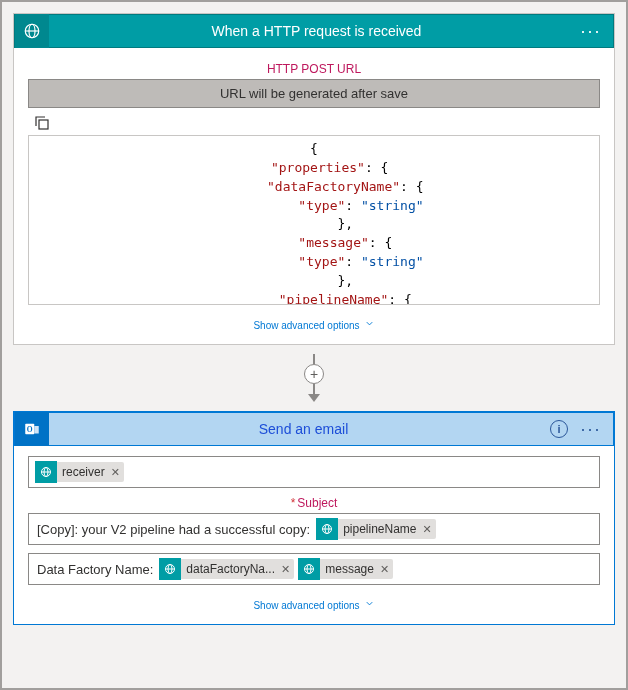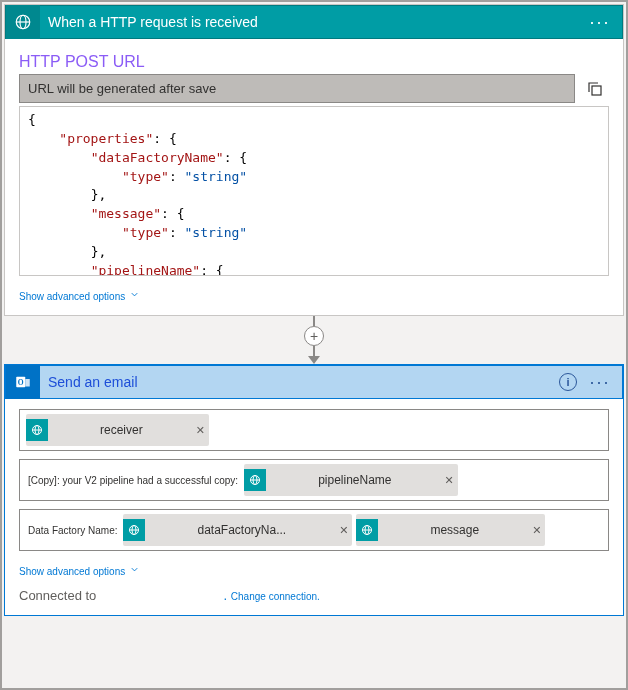--- a/index.html
+++ b/index.html
@@ -9,21 +9,22 @@
     height: 690px;
     font-family: "Segoe UI", Tahoma, sans-serif;
     font-size: 13px;
     color: #323130;
     background: #f3f2f1;
     border: 2px solid #a19f9d;
   }
   .card {
     background: #fff;
     border: 1px solid #c8c6c4;
-    margin: 2px;
+    margin: 11px;
+    text-align: center;
   }
   .card-header {
     display: flex;
     align-items: center;
     padding: 0 8px 0 0;
     height: 34px;
     color: #fff;
   }
   .card1 .card-header { background: #009da5; border: 1px solid #007a7f; }
   .card2 .card-header { background: #b3d6f2; border: 1px solid #0078d4; color: #2b579a; }
@@ -34,23 +35,23 @@
     margin-right: 8px;
   }
   .card1 .hdr-icon { background: #00888f; }
   .card2 .hdr-icon { background: #0072c6; color: #fff; }
   .hdr-title { flex: 1; font-size: 14px; }
   .card1 .hdr-title { color: #fff; }
   .card2 .hdr-title { color: #1d4ed8; font-weight: 400; }
   .hdr-dots { font-size: 18px; letter-spacing: 1px; cursor: pointer; padding: 0 4px; }
   .hdr-info { width:18px; height:18px; border:1.5px solid #2b579a; border-radius:50%; display:flex; align-items:center; justify-content:center; font-size:11px; font-weight:600; margin-right:8px; cursor:pointer; color:#2b579a; }
   .card-body { padding: 10px 14px 12px; }
-  .lbl { font-size: 16px; color: #8b5cf6; margin: 4px 0 3px; }
+  .lbl { font-size: 12px; color: #be185d; margin: 4px 0 3px; }
   .req::before { content: "*"; color: #d13438; margin-right: 2px; }
-  .url-row { display:flex; align-items:stretch; gap:6px; }
+  .url-row { display:flex; align-items:stretch; gap:6px;flex-direction:column; }
   .url-box {
     flex:1; background:#bebbb8; border:1px solid #8a8886;
     color:#323130; padding:6px 8px; font-size:13px;
   }
   .copy-btn { width:28px; display:flex; align-items:center; justify-content:center; cursor:pointer; }
   .schema-box {
     border:1px solid #c8c6c4; margin-top:3px;
     height:170px; overflow:hidden;
     font-family: Consolas, monospace; font-size:13px;
     padding:4px 8px; line-height:1.45; white-space:pre; background:#fff;
@@ -78,28 +79,28 @@
     border-top:8px solid #8a8886;
   }
   .field-box {
     border:1px solid #8a8886; padding:4px 6px;
     display:flex; flex-wrap:wrap; align-items:center; gap:4px;
     min-height:32px; margin-bottom:8px; background:#fff;
   }
   .token {
     display:inline-flex; align-items:center;
     background:#e1dfdd; border-radius:2px;
-    font-size:12px; padding:0 4px 0 0; height:32px;gap:47px;
+    font-size:12px; padding:0 4px 0 0; height:20px;
   }
   .token .t-icon {
     width:22px; height:22px; background:#009da5;
     display:flex; align-items:center; justify-content:center; margin-right:5px;
   }
   .token .t-x { margin-left:6px; cursor:pointer; color:#605e5c; font-size:11px; }
-  .plain-text { font-size:10px; color:#323130; padding:0 2px; }
+  .plain-text { font-size:13px; color:#323130; padding:0 2px; }
   .conn-row { color:#605e5c; font-size:13px; margin-top:10px; }
   .conn-dot { color:#0078d4; }
   svg { display:block; }
 </style>
 </head>
 <body>
 
 <div class="card card1">
   <div class="card-header">
     <div class="hdr-icon">
@@ -173,20 +174,21 @@
               <circle cx="12" cy="12" r="9"></circle>
               <ellipse cx="12" cy="12" rx="4" ry="9"></ellipse>
               <line x1="3" y1="12" x2="21" y2="12"></line>
             </svg>
           </span>
         <span>receiver</span>
         <span class="t-x">✕</span>
       </span>
     </div>
 
+    <div class="lbl req">Subject</div>
     <div class="field-box">
       <span class="plain-text">[Copy]: your V2 pipeline had a successful copy:</span>
       <span class="token">
         <span class="t-icon">
             <svg width="12" height="12" viewBox="0 0 24 24" fill="none" stroke="#fff" stroke-width="2">
               <circle cx="12" cy="12" r="9"></circle>
               <ellipse cx="12" cy="12" rx="4" ry="9"></ellipse>
               <line x1="3" y1="12" x2="21" y2="12"></line>
             </svg>
           </span>
@@ -224,20 +226,14 @@
     <div class="adv-row">
       <span class="link">
         <span>Show advanced options</span><span class="chev">
           <svg width="11" height="11" viewBox="0 0 24 24" fill="none" stroke="#0078d4" stroke-width="2">
               <polyline points="6 9 12 15 18 9"></polyline>
             </svg>
         </span>
       </span>
     </div>
 
-    <div class="conn-row">
-      <span>Connected to</span>
-      <span style="display:inline-block; width:120px;"></span>
-      <span class="conn-dot">. </span>
-      <span class="link">Change connection.</span>
-    </div>
   </div>
 </div>
 
 </body></html>

